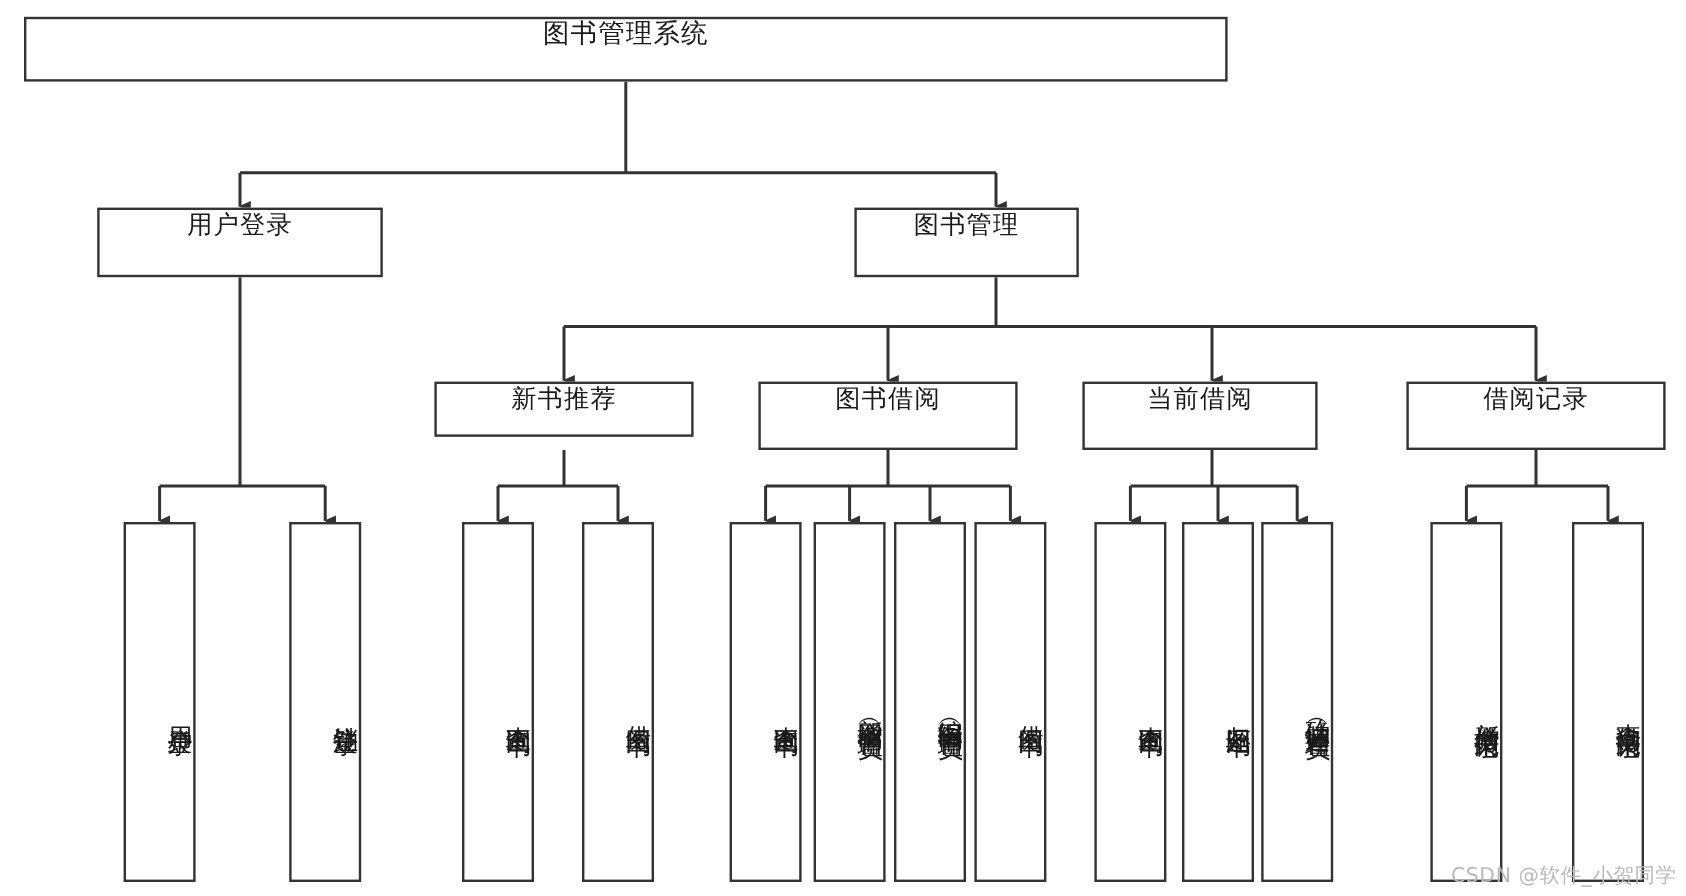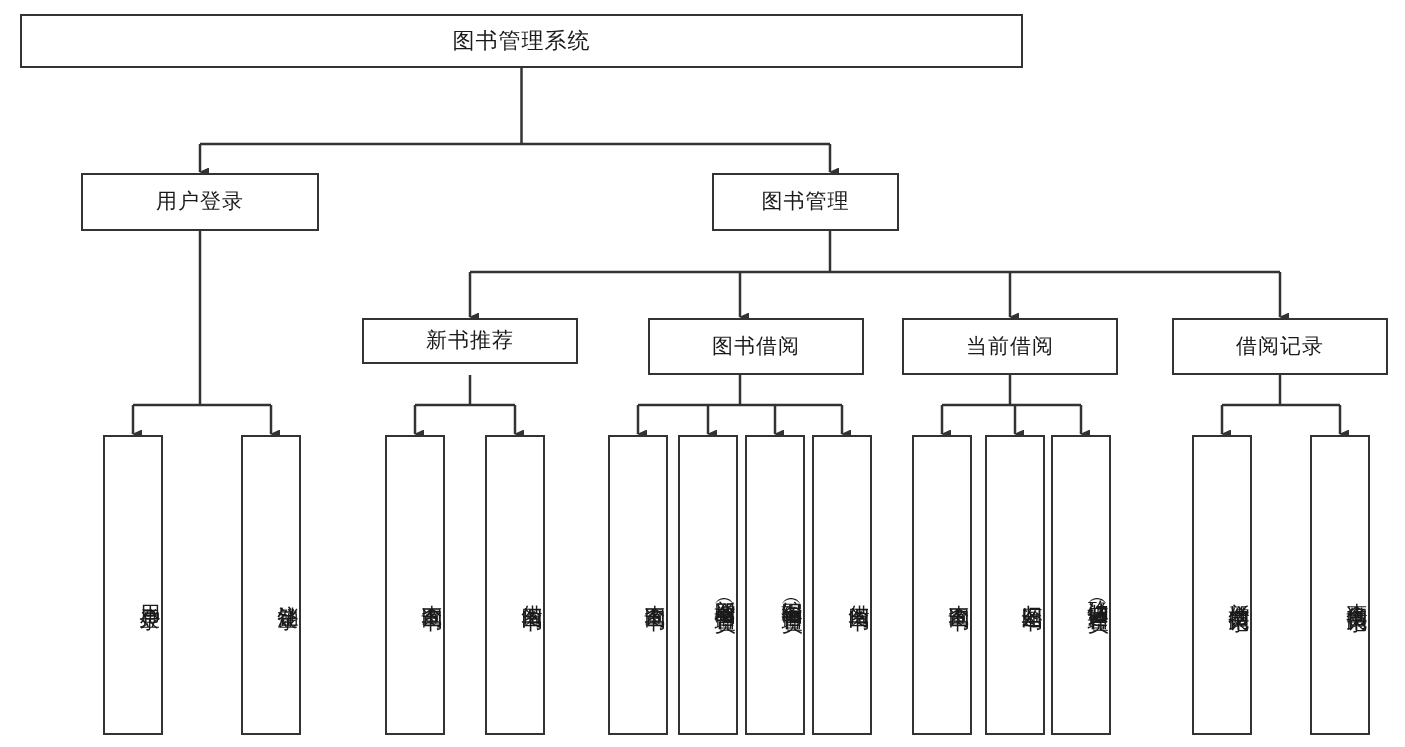--- a/index.html
+++ b/index.html
@@ -24,21 +24,21 @@
     width: 1405px;
     height: 747px;
     pointer-events: none;
   }
   .node {
     position: absolute;
     box-sizing: border-box;
     border: 2.5px solid #333333;
     background: #ffffff;
     display: flex;
-    align-items: center;
+    align-items: flex-start;
     justify-content: center;
     color: #1a1a1a;
   }
   .node.horiz {
     font-size: 21px;
     letter-spacing: 1px;
     line-height: 1.2;
   }
   .node.root {
     font-size: 22px;
@@ -121,24 +121,24 @@
       </div>
       <div class="node horiz" style="left: 81px; top: 173px; width: 238px; height: 58px;">
         <span class="hlabel">用户登录</span>
       </div>
       <div class="node horiz" style="left: 712px; top: 173px; width: 187px; height: 58px;">
         <span class="hlabel">图书管理</span>
       </div>
       <div class="node horiz" style="left: 362px; top: 318px; width: 216px; height: 46px;">
         <span class="hlabel">新书推荐</span>
       </div>
-      <div class="node horiz" style="left: 648px; top: 318px; width: 216px; height: 57px;">
+      <div class="node horiz" style="left: 632px; top: 318px; width: 216px; height: 57px;">
         <span class="hlabel">图书借阅</span>
       </div>
-      <div class="node horiz" style="left: 902px; top: 318px; width: 216px; height: 57px;">
+      <div class="node horiz" style="left: 902px; top: 318px; width: 196px; height: 57px;">
         <span class="hlabel">当前借阅</span>
       </div>
       <div class="node horiz" style="left: 1172px; top: 318px; width: 216px; height: 57px;">
         <span class="hlabel">借阅记录</span>
       </div>
       <div class="node vert" style="left: 103px; top: 435px; width: 60px; height: 300px;">
         <span class="vlabel">用户登录</span>
       </div>
       <div class="node vert" style="left: 241px; top: 435px; width: 60px; height: 300px;">
         <span class="vlabel">注销登录</span>
@@ -170,13 +170,14 @@
       <div class="node vert" style="left: 1051px; top: 435px; width: 60px; height: 300px;">
         <span class="vlabel">确认归还（管理员）</span>
       </div>
       <div class="node vert" style="left: 1192px; top: 435px; width: 60px; height: 300px;">
         <span class="vlabel">新增借阅记录</span>
       </div>
       <div class="node vert" style="left: 1310px; top: 435px; width: 60px; height: 300px;">
         <span class="vlabel">查询借阅记录</span>
       </div>
     </div>
+  <div class="watermark">CSDN @软件_小贺同学</div>
 </div>
 
 </body></html>

